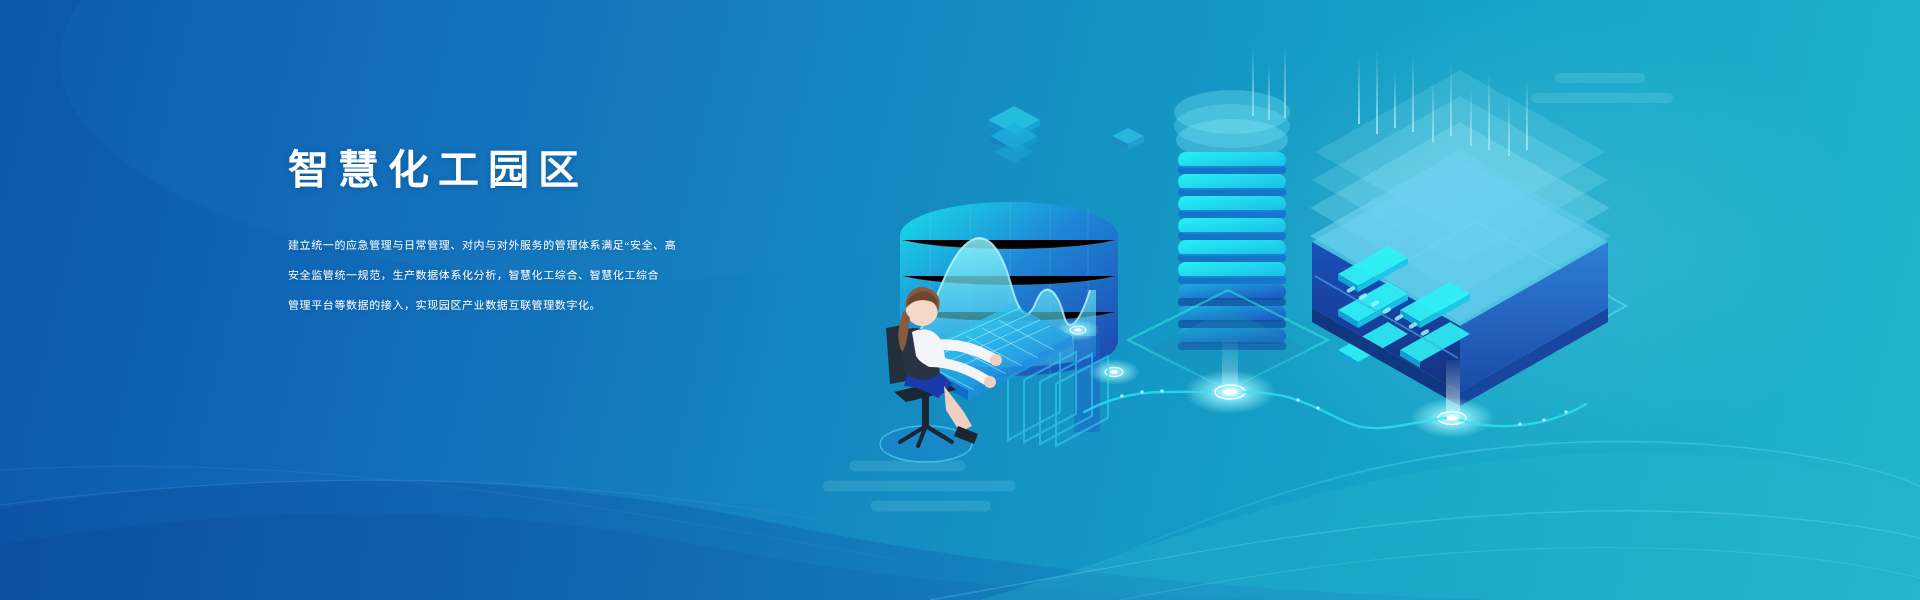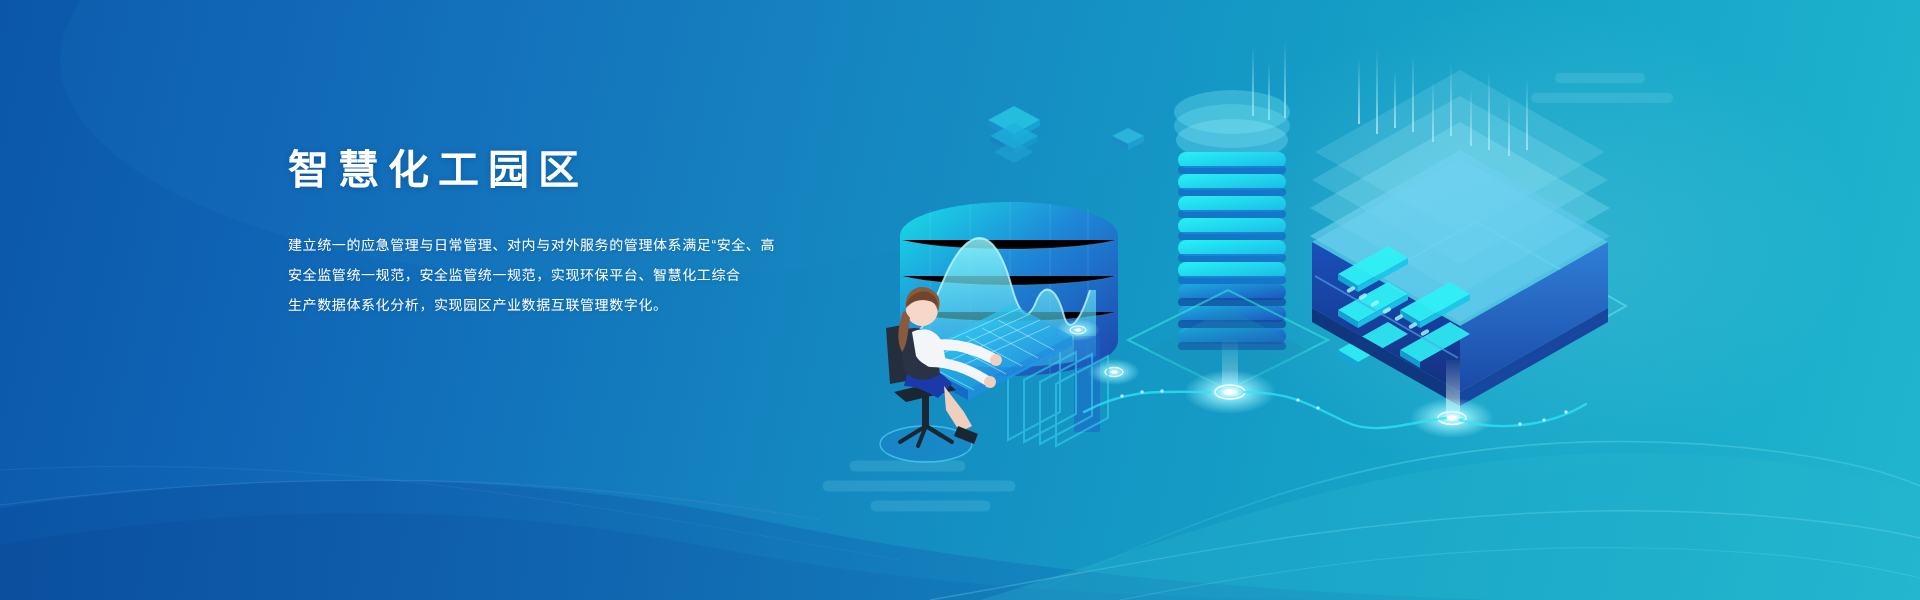--- a/index.html
+++ b/index.html
@@ -6,21 +6,21 @@
   html, body {
     margin: 0;
     padding: 0;
     background: #0d5fb0;
   }
   #banner {
     position: relative;
     width: 1920px;
     height: 600px;
     overflow: hidden;
-    font-family: Liberation Sans, sans-serif;
+    font-family: Liberation Serif, serif;
     
     background: linear-gradient(103deg,
         #0b56a8 0%,
         #0f63b4 14%,
         #1272bb 28%,
         #1484bf 42%,
         #1496c4 58%,
         #15a2c7 72%,
         #1aacca 86%,
         #21b6cf 100%);
@@ -48,21 +48,21 @@
     font-size: 41px;
     line-height: 1.12;
     font-weight: 700;
     letter-spacing: 9px;
     text-shadow: 0 1px 6px rgba(0,30,70,.25);
     white-space: nowrap;
   }
   .desc {
     margin: 36px 0 0 0;
     color: #ffffff;
-    font-size: 14px;
+    font-size: 11px;
     line-height: 30px;
     letter-spacing: .6px;
     font-weight: 400;
     text-shadow: 0 1px 4px rgba(0,30,70,.20);
   }
   .desc p { margin: 0; white-space: nowrap; }
 
   
   .art {
     position: absolute;
@@ -124,22 +124,22 @@
       </g>
 
       <ellipse cx="1530" cy="240" rx="330" ry="240" fill="url(#glowSoft)" opacity=".35"></ellipse>
     </svg>
   </div>
 
   <div class="copy">
     <h1 class="title">智慧化工园区</h1>
     <div class="desc">
       <p>建立统一的应急管理与日常管理、对内与对外服务的管理体系满足“安全、高</p>
-      <p>安全监管统一规范，安全监管统一规范，实现环保平台、智慧化工综合</p>
-      <p>生产数据体系化分析，实现园区产业数据互联管理数字化。</p>
+      <p>安全监管统一规范，生产数据体系化分析，智慧化工综合、智慧化工综合</p>
+      <p>管理平台等数据的接入，实现园区产业数据互联管理数字化。</p>
     </div>
   </div>
 
   <div class="art">
     <svg viewBox="0 0 760 430" xmlns="http://www.w3.org/2000/svg">
       <defs>
         <linearGradient id="domeG" x1="0" y1="0" x2="1" y2="1">
           <stop offset="0" stop-color="#19e2e8"></stop>
           <stop offset=".45" stop-color="#1f86d8"></stop>
           <stop offset="1" stop-color="#1d3fa8"></stop>

